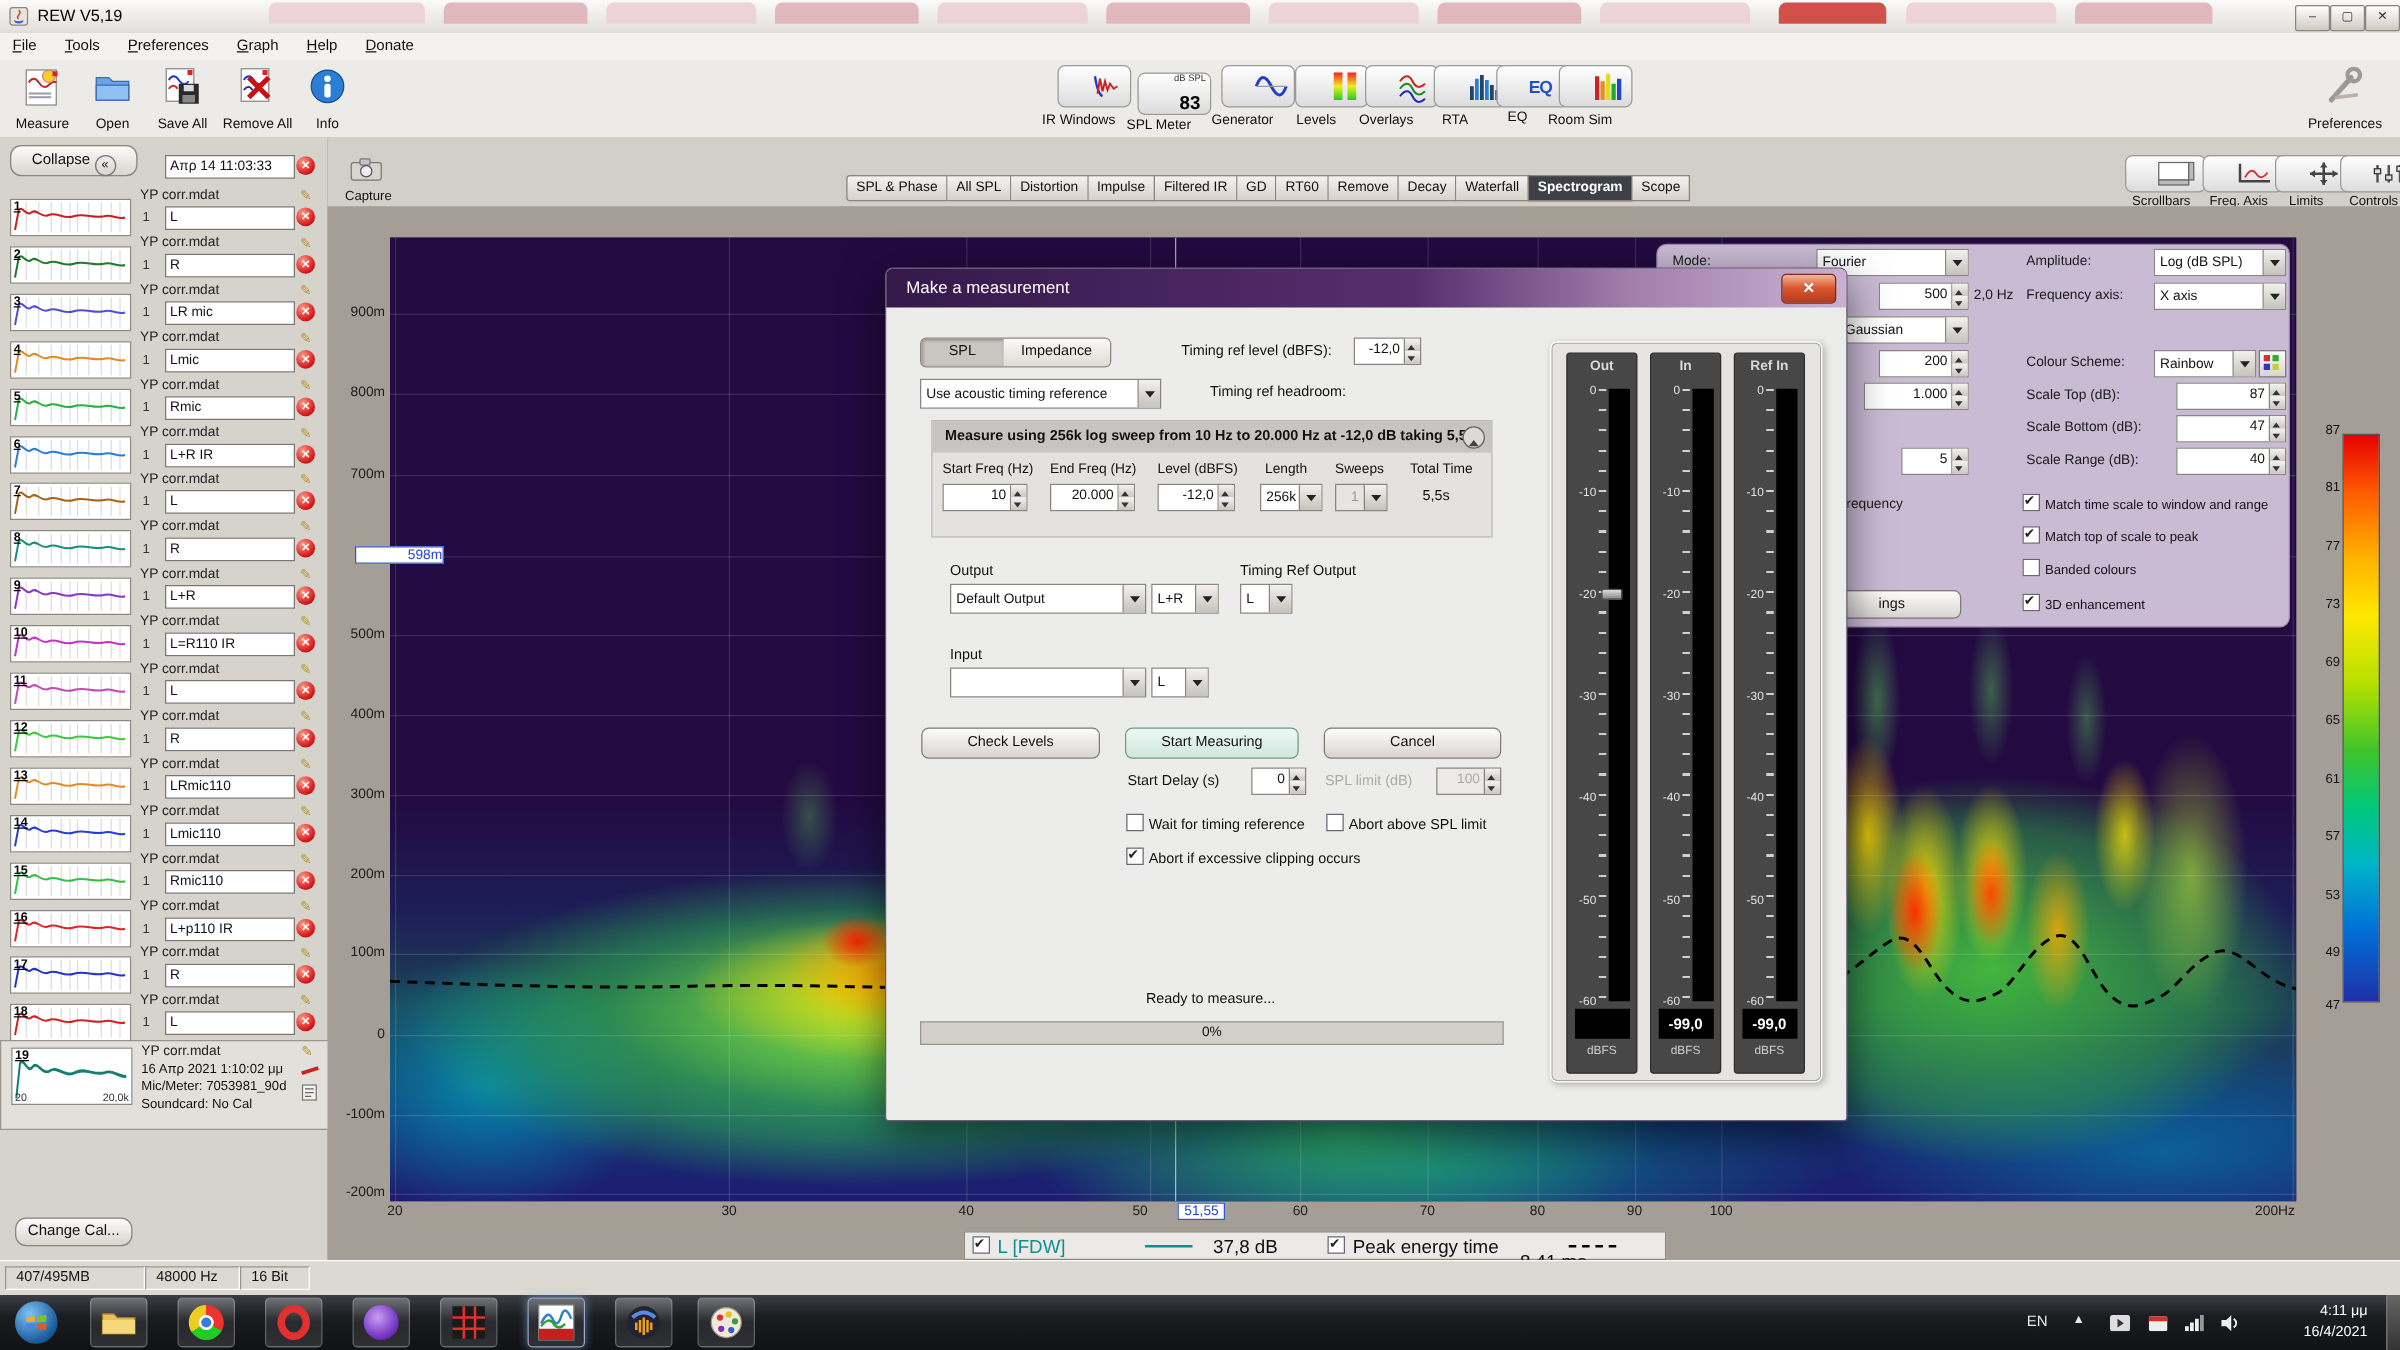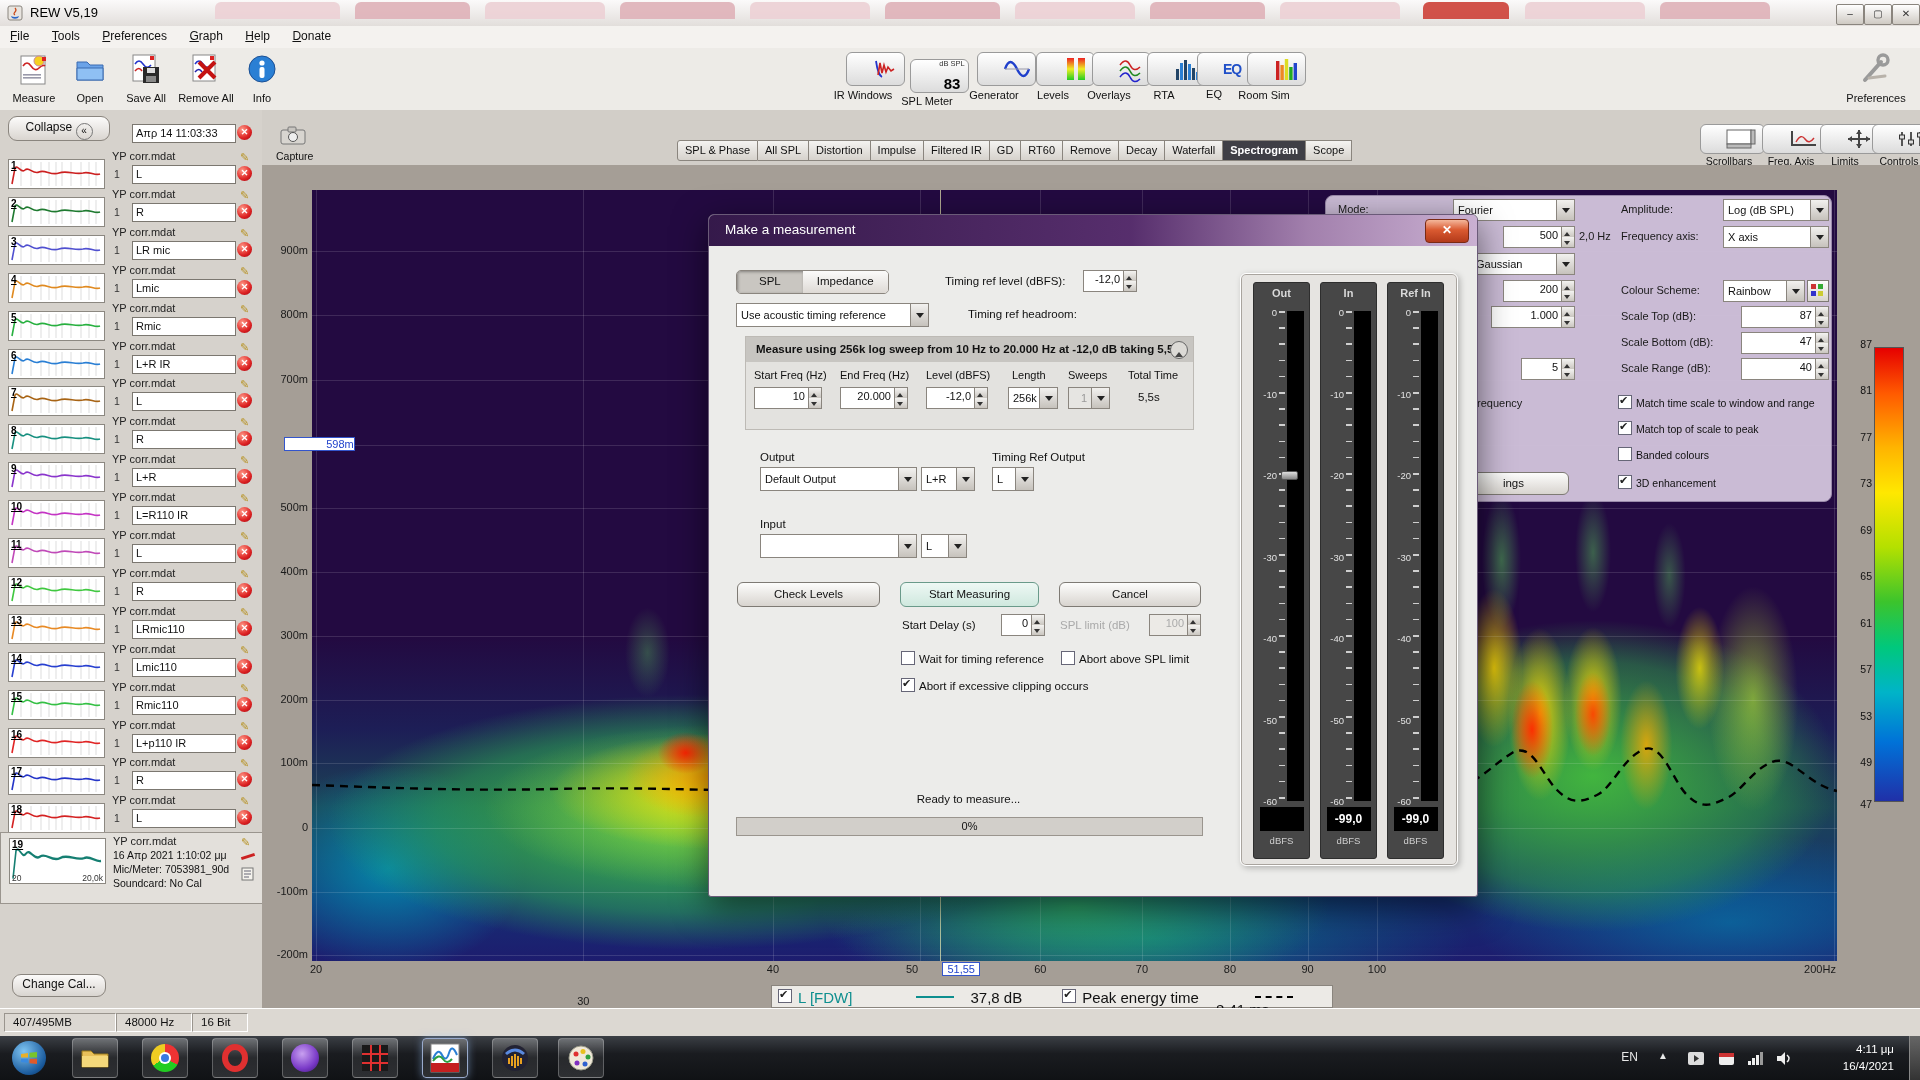--- a/index.html
+++ b/index.html
@@ -932,21 +932,21 @@
         <div class="ylab" style="left: 2px; top: 455px;">400m</div>
         <div class="ylab" style="left: 2px; top: 519px;">300m</div>
         <div class="ylab" style="left: 2px; top: 583px;">200m</div>
         <div class="ylab" style="left: 2px; top: 646px;">100m</div>
         <div class="ylab" style="left: 2px; top: 711px;">0</div>
         <div class="ylab" style="left: 2px; top: 775px;">-100m</div>
         <div class="ylab" style="left: 2px; top: 838px;">-200m</div>
       </div>
     <div id="xlabels" class="abs" style="left:0;top:851px;width:1658px;height:24px">
         <div class="xlab" style="left: 31px; top: 2px;">20</div>
-        <div class="xlab" style="left: 298.307px; top: 2px; margin-top: 32px;">30</div>
+        <div class="xlab" style="left: 298.307px; top: 2px;">30</div>
         <div class="xlab" style="left: 487.964px; top: 2px;">40</div>
         <div class="xlab" style="left: 627.073px; top: 2px;">50</div>
         <div class="xlab" style="left: 755.27px; top: 2px;">60</div>
         <div class="xlab" style="left: 856.895px; top: 2px;">70</div>
         <div class="xlab" style="left: 944.927px; top: 2px;">80</div>
         <div class="xlab" style="left: 1022.58px; top: 2px;">90</div>
         <div class="xlab" style="left: 1092.04px; top: 2px;">100</div>
         <div class="xlab" style="left: 1535px; top: 2px;">200Hz</div>
         <div class="xlab cursorlab" style="left: 680.2px; top: 1px; width: 36px;">51,55</div>
       </div>

